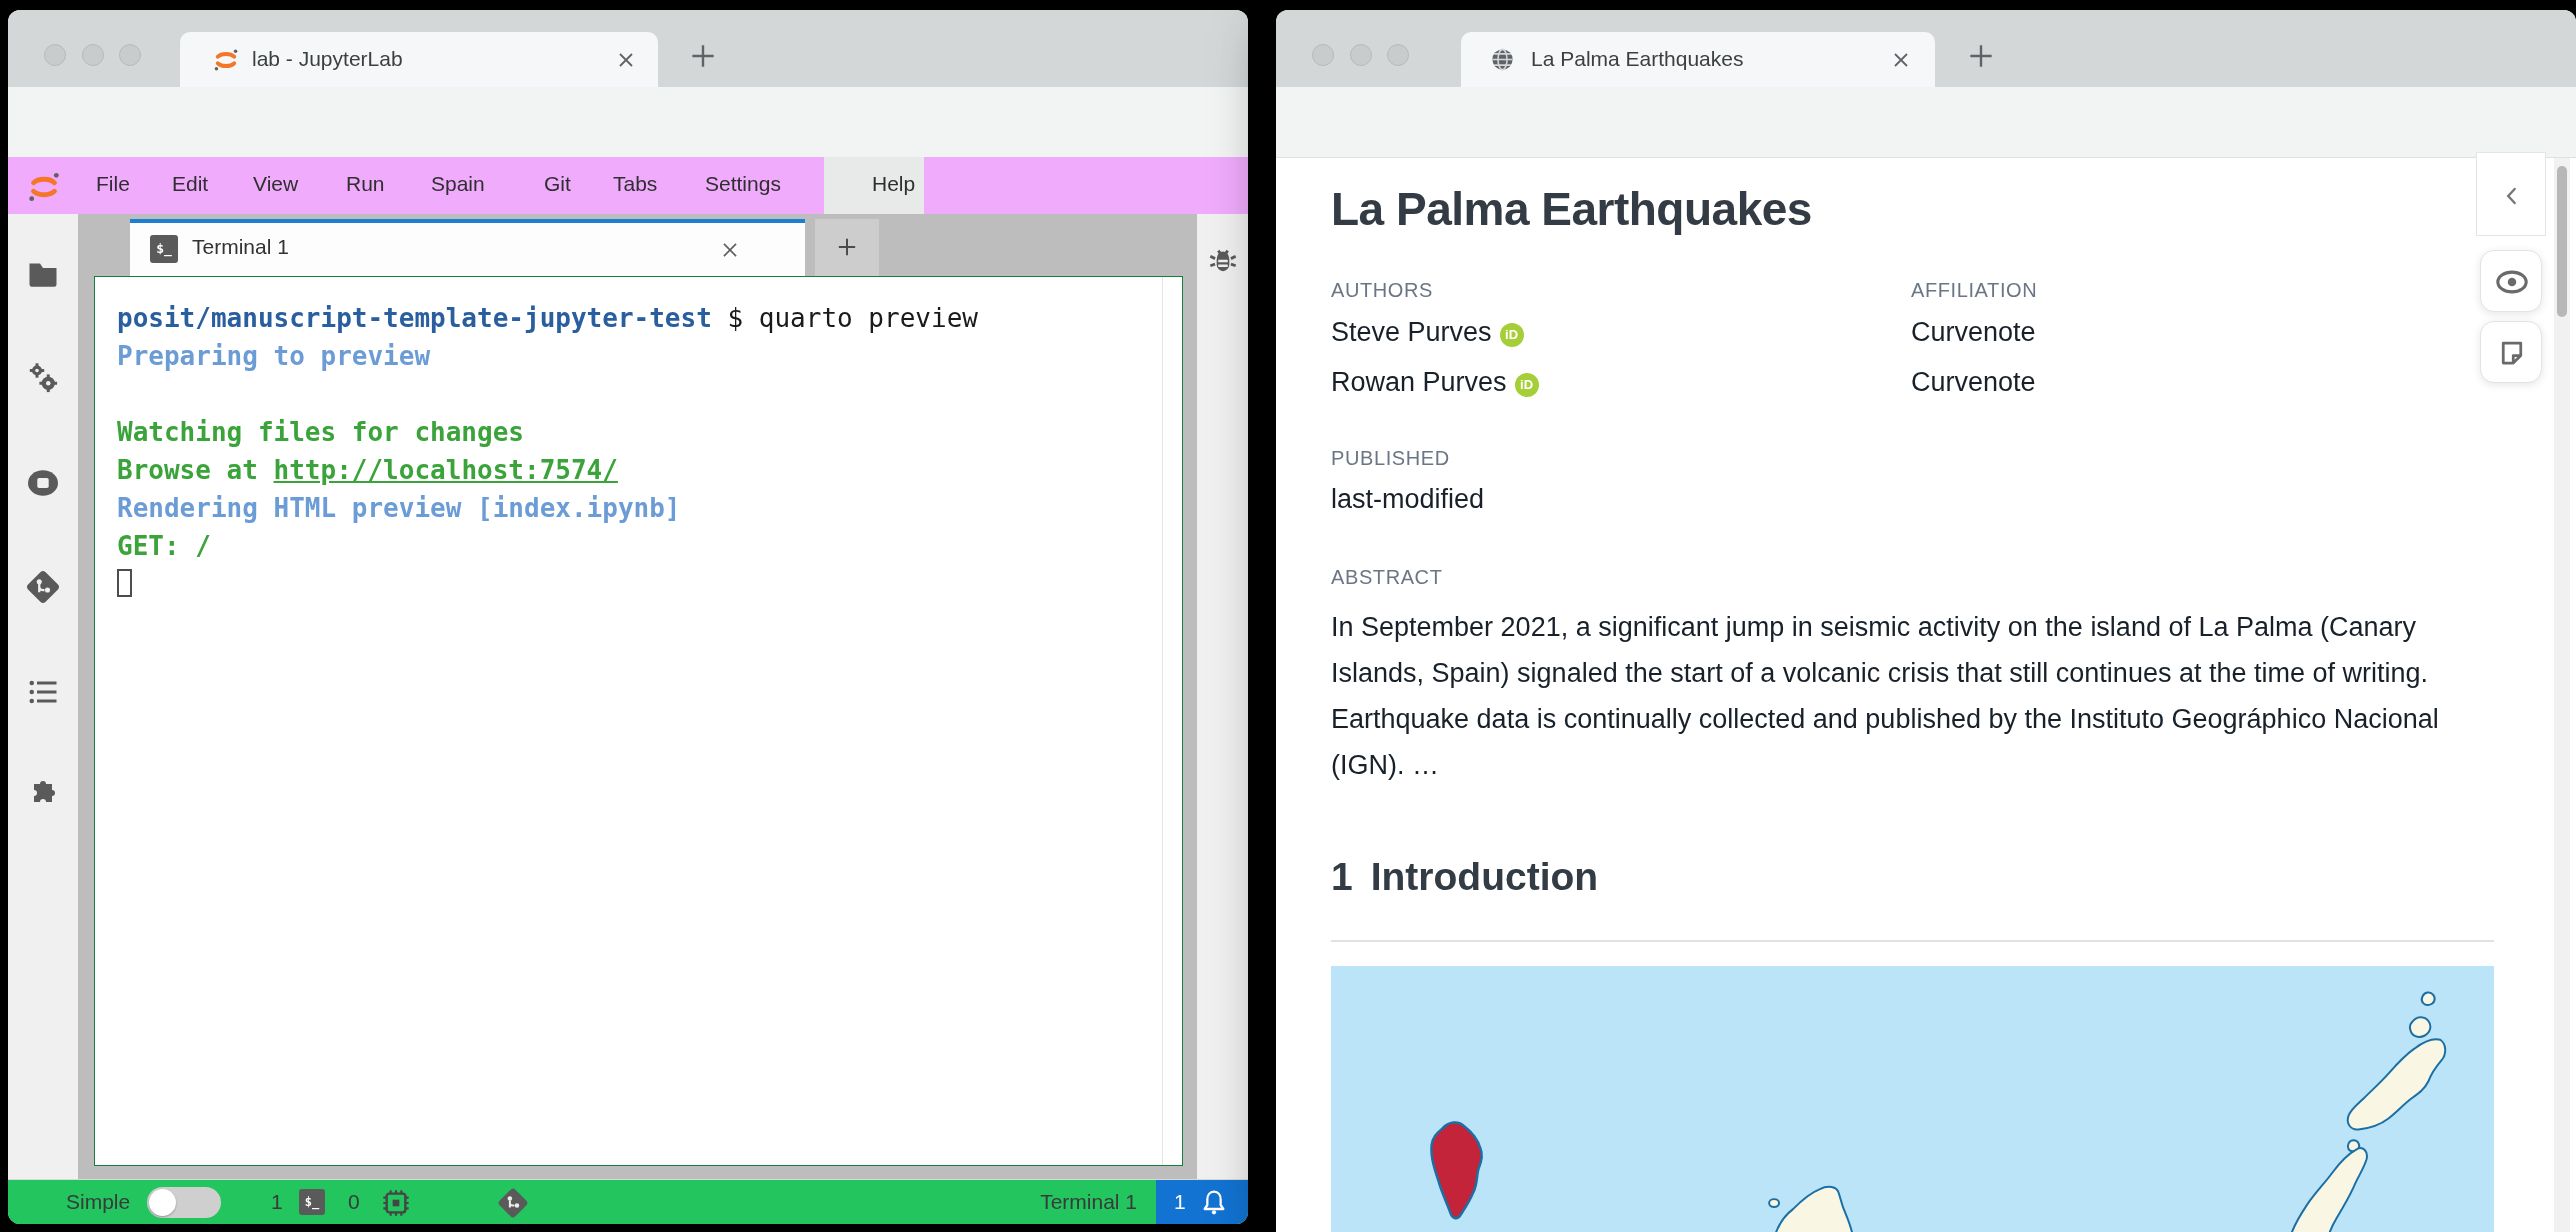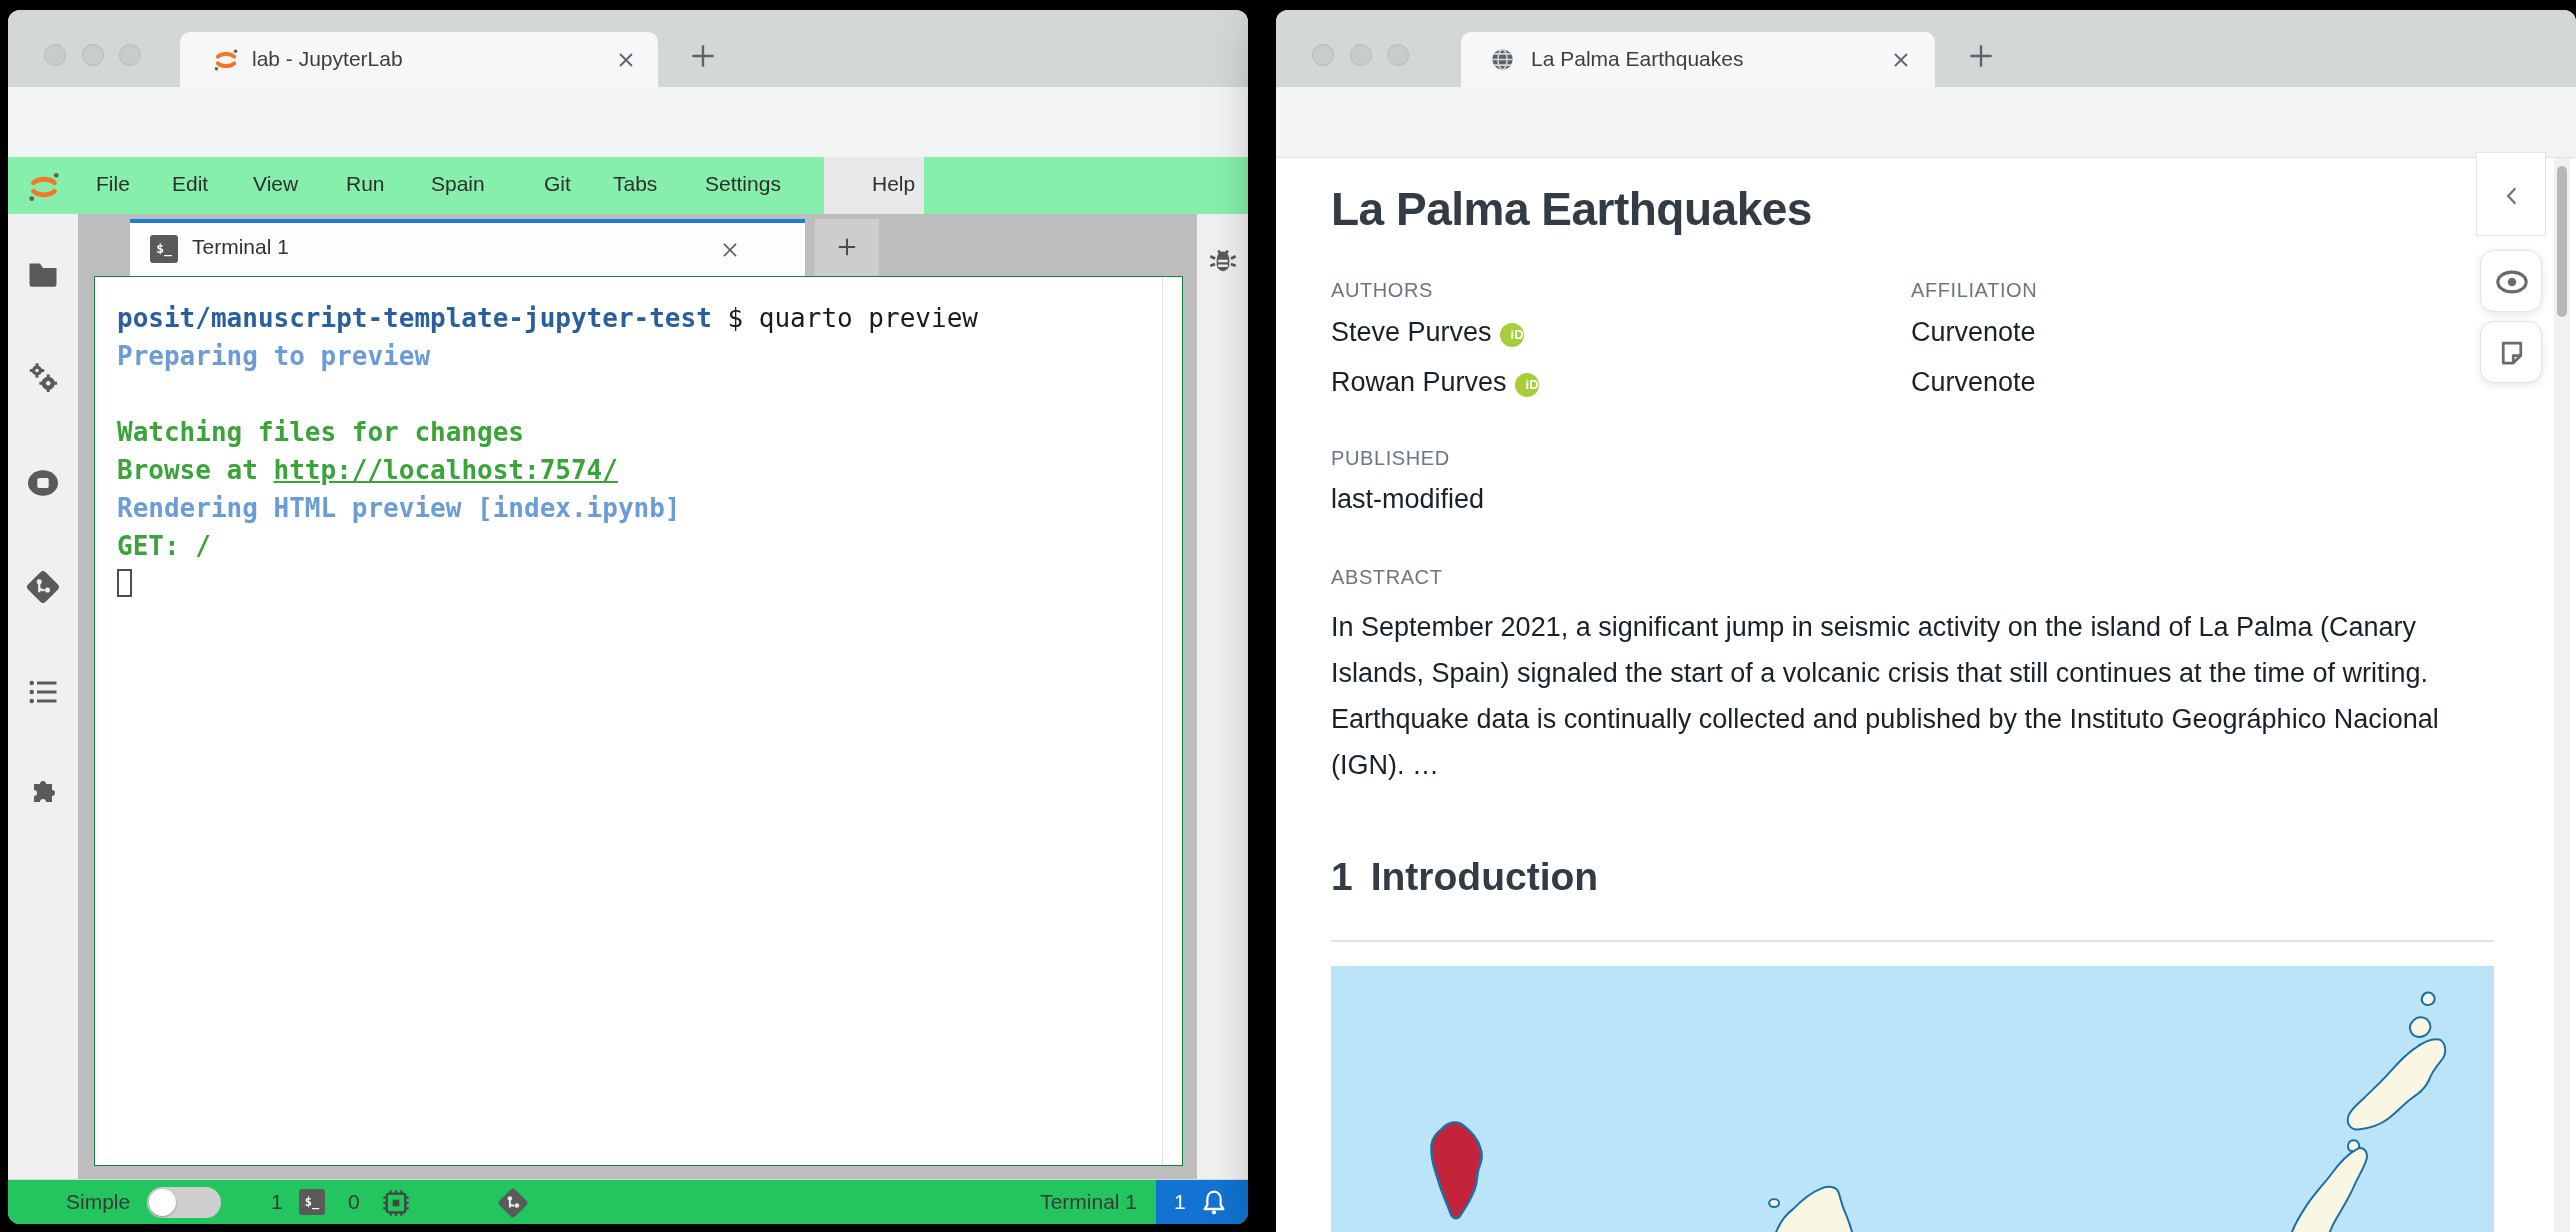--- a/index.html
+++ b/index.html
@@ -21,21 +21,21 @@
   .toolbar { position:absolute; left:0; top:77px; right:0; height:71px; background:#f2f3f3; }
   .urlpill { position:absolute; top:89px; height:46px; background:#fff; border-radius:23px; }
   .url-text { position:absolute; top:10px; font-size:22px; color:#202124; }
   .info-badge { position:absolute; top:10px; width:26px; height:26px; border-radius:50%; background:#5f6368; }
   .info-badge i { position:absolute; left:11.4px; top:5px; width:3px; height:9px; background:#fff; border-radius:2px; }
   .info-badge b { position:absolute; left:11.4px; top:16.4px; width:3px; height:3.5px; background:#fff; border-radius:2px; }
   .nav-ic { position:absolute; top:92px; width:40px; height:40px; }
   .divider-v { position:absolute; width:2px; background:#d4d4d4; }
 
   
-  .menubar { position:absolute; left:0; top:147px; right:0; height:57px; background:#86efac; }
+  .menubar { position:absolute; left:0; top:147px; right:0; height:57px; background:#f0abfc; }
   .menubar .mi { position:absolute; top:15px; font-size:21px; color:#2f2f2f; }
   .menu-help-bg { position:absolute; top:0; height:57px; background:#e8eaea; }
   .dock { position:absolute; left:70px; top:204px; width:1119px; bottom:45px; background:#bdbdbd; }
   .jl-sidebar { position:absolute; left:0; top:204px; width:70px; bottom:45px; background:#f0f0f0; }
   .jl-rightstrip { position:absolute; right:0; top:204px; width:52px; bottom:45px; background:#f0f0f0; }
   .side-ic { position:absolute; left:17px; width:36px; height:36px; }
   .dock-tabbar { position:absolute; left:0; top:0; right:0; height:62px; background:#bdbdbd; }
   .term-tab { position:absolute; left:52px; top:5px; width:675px; height:57px; background:#fdfdfd;
               border-top:4px solid #1e7fd2; }
   .term-tab-ic, .term-badge { background:#5a5a5a; color:#fff; font-family:"DejaVu Sans Mono", monospace;
@@ -57,21 +57,21 @@
   .toggle .knob { position:absolute; left:2px; top:2px; width:27px; height:27px; background:#fff; border-radius:50%;
                   box-shadow:0 1px 2px rgba(0,0,0,.3); }
   .notif-badge { position:absolute; right:0; top:0; width:92px; height:45px; background:#1273d2; color:#fff; }
 
   
   .content { position:absolute; left:0; top:147px; right:0; bottom:0; background:#fff; border-top:1px solid #e0e0e0; }
   .a-title { position:absolute; left:55px; top:24px; font-size:46px; font-weight:700; color:#333b44; letter-spacing:-0.5px; }
   .a-label { position:absolute; font-size:20px; color:#6b7684; letter-spacing:0.6px; }
   .a-text  { position:absolute; font-size:27px; color:#18202a; }
   .orcid { display:inline-block; width:24px; height:24px; border-radius:50%; background:#a6ce39; color:#fff;
-           font-size:13px; font-weight:bold; text-align:right; line-height:24px; vertical-align:2px; margin-left:8px; }
+           font-size:13px; font-weight:bold; text-align:center; line-height:24px; vertical-align:2px; margin-left:8px; }
   .a-abs { position:absolute; left:55px; top:446px; width:1135px; font-size:27px; line-height:46px; color:#18202a; }
   .a-h1 { position:absolute; left:55px; top:697px; font-size:39px; font-weight:700; color:#333b44; }
   .a-h1 .secnum { margin-right:18px; }
   .a-hr { position:absolute; left:55px; top:782px; width:1163px; height:0; border-top:2px solid #e2e2e2; }
   .map { position:absolute; left:55px; top:808px; width:1163px; height:267px; }
   .panel-btn { position:absolute; background:#fff; }
   .pb-square { left:1200px; top:-6px; width:70px; height:84px; border:1px solid #e4e4e4; }
   .pb-card { width:62px; height:62px; border:1px solid #e3e3e3; border-radius:14px;
              box-shadow:0 2px 8px rgba(0,0,0,.10); }
   .r-scrolltrack { position:absolute; right:6px; top:0; width:16px; bottom:0; background:#f1f1f1; }

